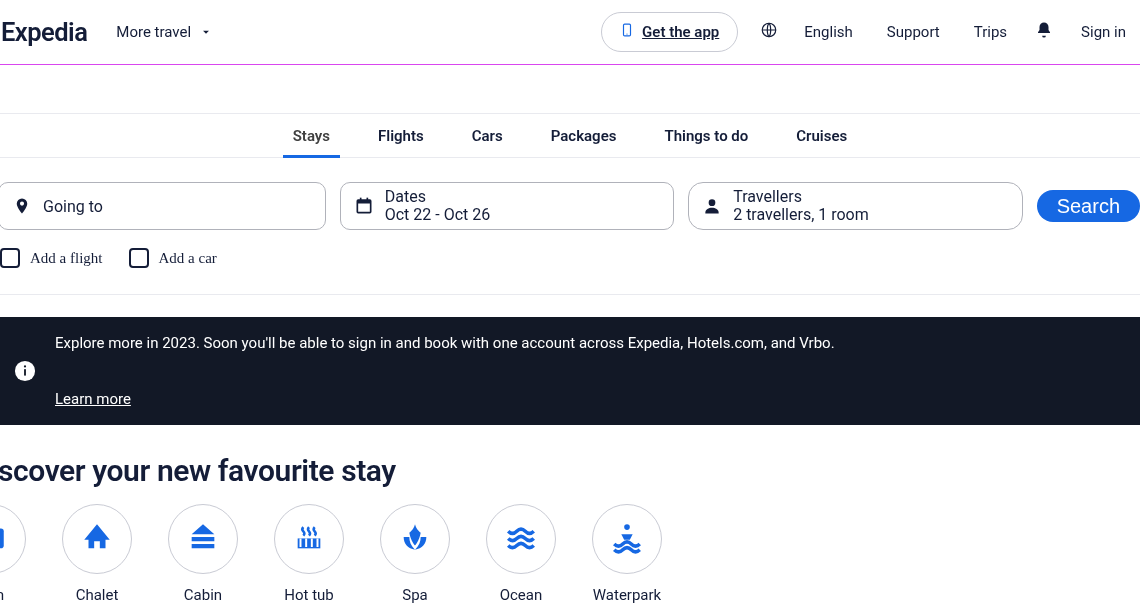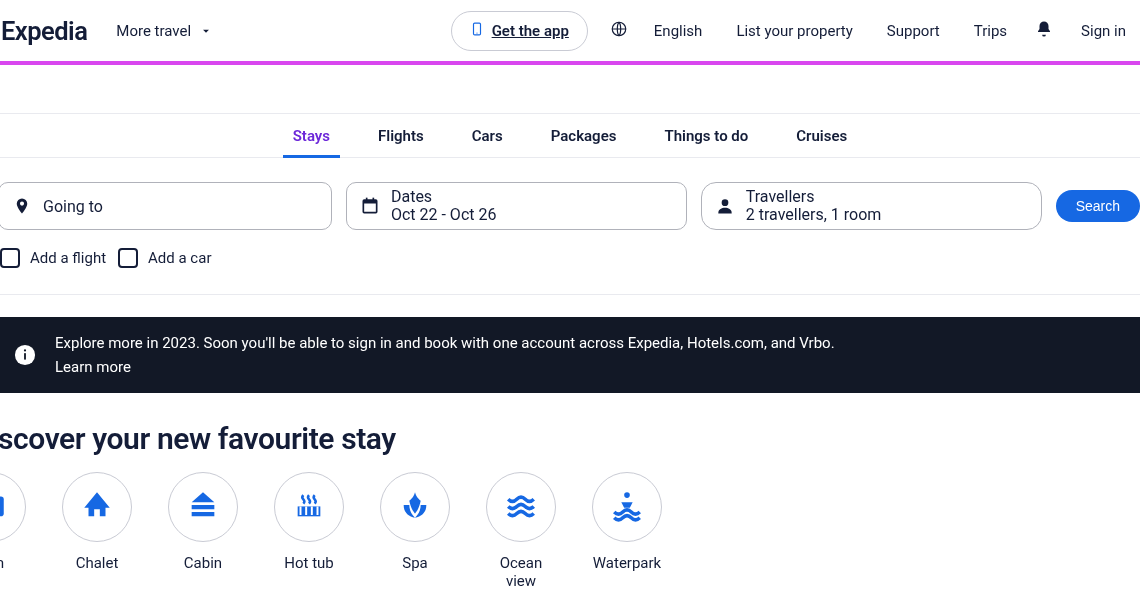--- a/index.html
+++ b/index.html
@@ -1,62 +1,62 @@
 <!DOCTYPE html>
 <html><head>
 <meta charset="utf-8">
 <style>
   * { box-sizing: border-box; margin: 0; padding: 0; }
   body { font-family: -apple-system, BlinkMacSystemFont, "Segoe UI", Roboto, Helvetica, Arial, sans-serif; width: 1140px; height: 607px; overflow: hidden; color: #141d38; background: #fff; }
 
   
-  .header { height: 65px; display: flex; align-items: center; padding: 0 8px 0 0; border-bottom: 4px solid #d946ef; }
+  .header { height: 65px; display: flex; align-items: center; padding: 0 8px 0 0; border-bottom: 1px solid #d946ef; }
   .logo { font-size: 26px; font-weight: 600; letter-spacing: -0.5px; color: #141d38; margin-left: 0; margin-right: 28px; transform: scaleX(0.98); }
   .more-travel { display: inline-flex; align-items: center; gap: 8px; font-size: 15px; cursor: pointer; }
   .chev { width: 14px; height: 14px; display: inline-block; }
   .header-spacer { flex: 1; }
   .pill { display: inline-flex; align-items: center; gap: 8px; border: 1px solid #c9cbd4; border-radius: 999px; padding: 8px 18px; font-size: 15px; font-weight: 600; cursor: pointer; text-decoration: underline; }
   .nav-text { font-size: 15px; font-weight: 400; cursor: pointer; padding: 4px 6px; }
   .header .nav-text, .header .pill, .globe-wrap, .bell-wrap { margin-left: 22px; }
   .globe-wrap { display: inline-flex; align-items: center; gap: 8px; cursor: pointer; }
   .header-items { display: flex; align-items: center; }
 
   .blank-band { height: 49px; border-bottom: 1px solid #e9eaef; }
 
   
   .tabs { height: 44px; display: flex; align-items: center; justify-content: center; gap: 40px; border-bottom: 1px solid #e9eaef; }
   .tab { font-size: 15px; font-weight: 600; color: #141d38; cursor: pointer; padding: 12px 4px; position: relative; }
-  .tab.active { color: #6d28d9; text-align: right; }
+  .tab.active { color: #404040; text-align: right; }
   .tab.active::after { content:""; position:absolute; left:-6px; right:-6px; bottom:-1px; height:3px; background:#1668e3; }
 
   
   .search-row { display: flex; align-items: center; gap: 14px; padding: 24px 0 0 0; }
   .field { position: relative; height: 48px; border: 1px solid #b0b2ba; border-radius: 10px; display: flex; align-items: center; padding: 0 12px; cursor: pointer; background: #fff; }
   .field-going { width: 338px; border-top-left-radius: 10px; border-bottom-left-radius: 10px; margin-left: -2px; }
   .field-dates { width: 345px; }
   .field-travellers { width: 345px; border-radius: 15px; }
   .field-icon { width: 22px; height: 22px; flex: 0 0 22px; margin-right: 10px; display:flex; align-items:center; justify-content:center; }
   .field-single-label { font-size: 16px; }
   .field-stack { display: flex; flex-direction: column; line-height: 1.15; }
   .field-label-small { font-size: 16px; color: #141d38; }
   .field-value { font-size: 16px; }
-  .search-btn { height: 32px; padding: 0 20px; background: #1668e3; color: #fff; font-size: 14px; font-weight: 500; border: none; border-radius: 999px; cursor: pointer; margin-left: auto; }
-
-  .add-row { display: flex; align-items: flex-end; gap: 12px; padding: 18px 0 26px 0; }
+  .search-btn { height: 32px; padding: 0 20px; background: #1668e3; color: #fff; font-size: 20px; font-weight: 500; border: none; border-radius: 999px; cursor: pointer; margin-left: auto; }
+
+  .add-row { display: flex; align-items: flex-end; gap: 26px; padding: 18px 0 26px 0; font-family: Liberation Serif, serif; }
   .checkbox-wrap { display: flex; align-items: center; gap: 10px; cursor: pointer; }
   .checkbox { width: 20px; height: 20px; border: 2px solid #141d38; border-radius: 4px; }
   .checkbox-label { font-size: 15px; }
 
   .divider { height: 1px; background: #e9eaef; }
 
   
   .banner { margin-top: 22px; background: #121826; color: #fff; min-height: 70px; display: flex; align-items: center; padding: 14px 0 14px 13px; gap: 18px; }
   .banner-icon { width: 24px; height: 24px; flex: 0 0 24px; display:flex; align-items:center; justify-content:center; margin-left: 0; }
   .banner-text { font-size: 15px; line-height: 1.6; }
-  .banner-link { cursor: pointer; display: inline-block; }
+  .banner-link { text-decoration: underline; cursor: pointer; display: inline-block; margin-top: 32px; }
 
   
   .section-title { font-size: 30px; font-weight: 600; margin: 28px 0 16px -2px; letter-spacing: -0.4px; }
   .stay-row { display: flex; gap: 36px; margin-left: -22px; }
   .stay-item { width: 70px; display: flex; flex-direction: column; align-items: center; cursor: pointer; }
   .stay-circle { width: 70px; height: 70px; border-radius: 50%; border: 1px solid #c9cbd4; display: flex; align-items: center; justify-content: center; background: #fff; }
   .stay-label { font-size: 15px; margin-top: 12px; text-align: center; }
   .stay-svg { fill: #1668e3; }
   .stay-item.first { margin-left: -22px; }
   .stay-item.first .stay-circle { position: relative; }
@@ -87,21 +87,20 @@
     </div>
     <div class="globe-wrap">
       <span>
         <svg width="18" height="18" viewBox="0 0 24 24">
             <circle cx="12" cy="12" r="9" fill="none" stroke="#141d38" stroke-width="1.6"></circle>
             <path d="M3 12h18M12 3c3 3 3 15 0 18M12 3c-3 3-3 15 0 18" stroke="#141d38" stroke-width="1.6" fill="none"></path>
           </svg>
       </span>
       <span class="nav-text" style="margin-left:12px;">English</span>
     </div>
-    <span class="nav-text">List your property</span>
     <span class="nav-text">Support</span>
     <span class="nav-text">Trips</span>
     <span class="bell-wrap">
       <svg width="18" height="20" viewBox="0 0 24 24">
           <path fill="#141d38" d="M12 2a6 6 0 0 0-6 6v4l-2 3v1h16v-1l-2-3V8a6 6 0 0 0-6-6zm0 20a2.5 2.5 0 0 0 2.5-2.5h-5A2.5 2.5 0 0 0 12 22z"></path>
         </svg>
     </span>
     <span class="nav-text">Sign in</span>
   </div>
 </div>

